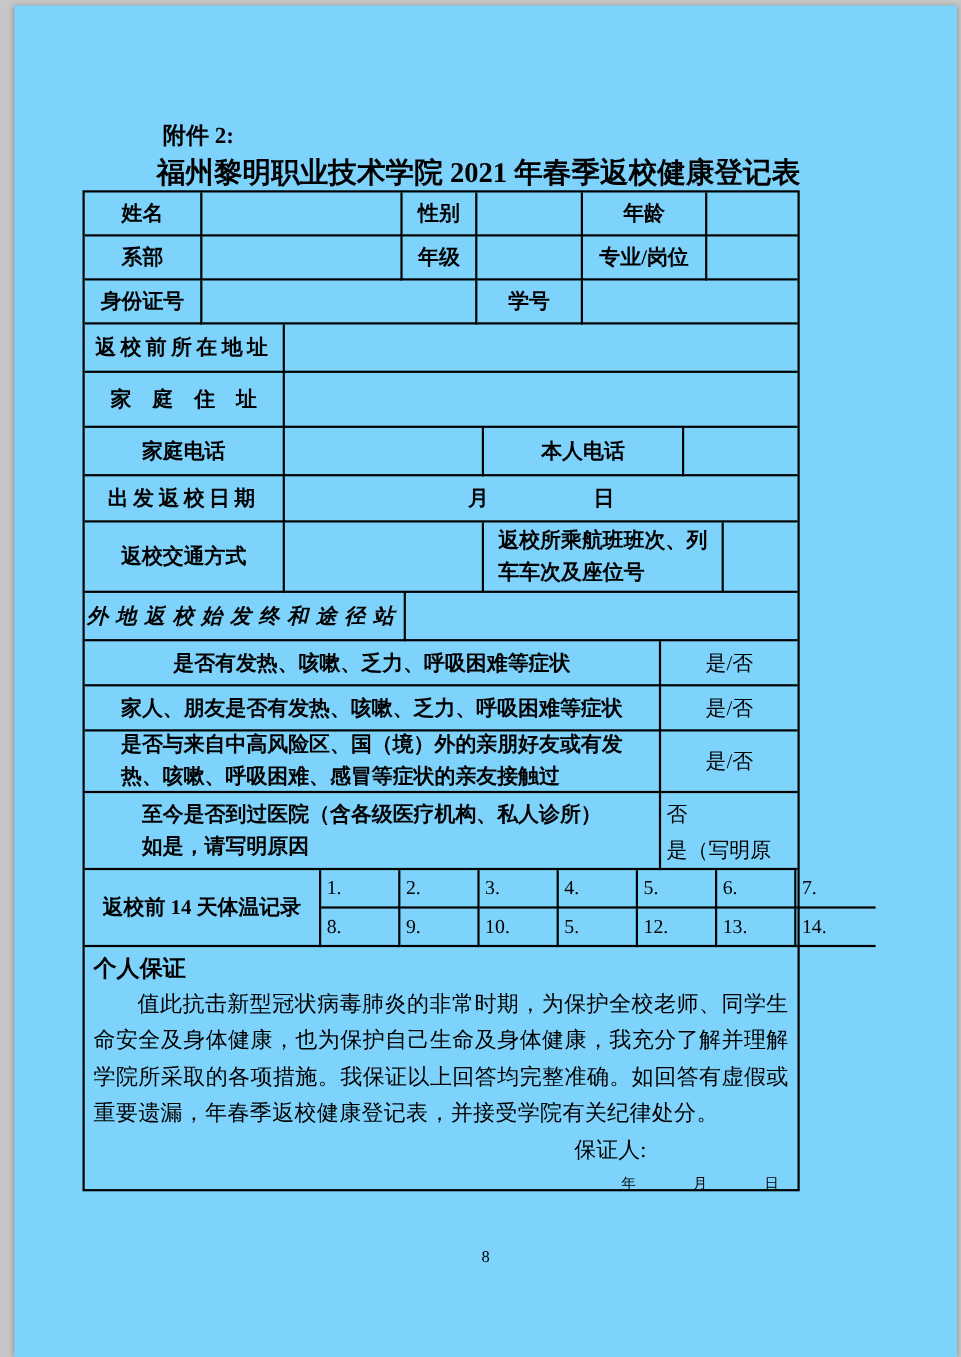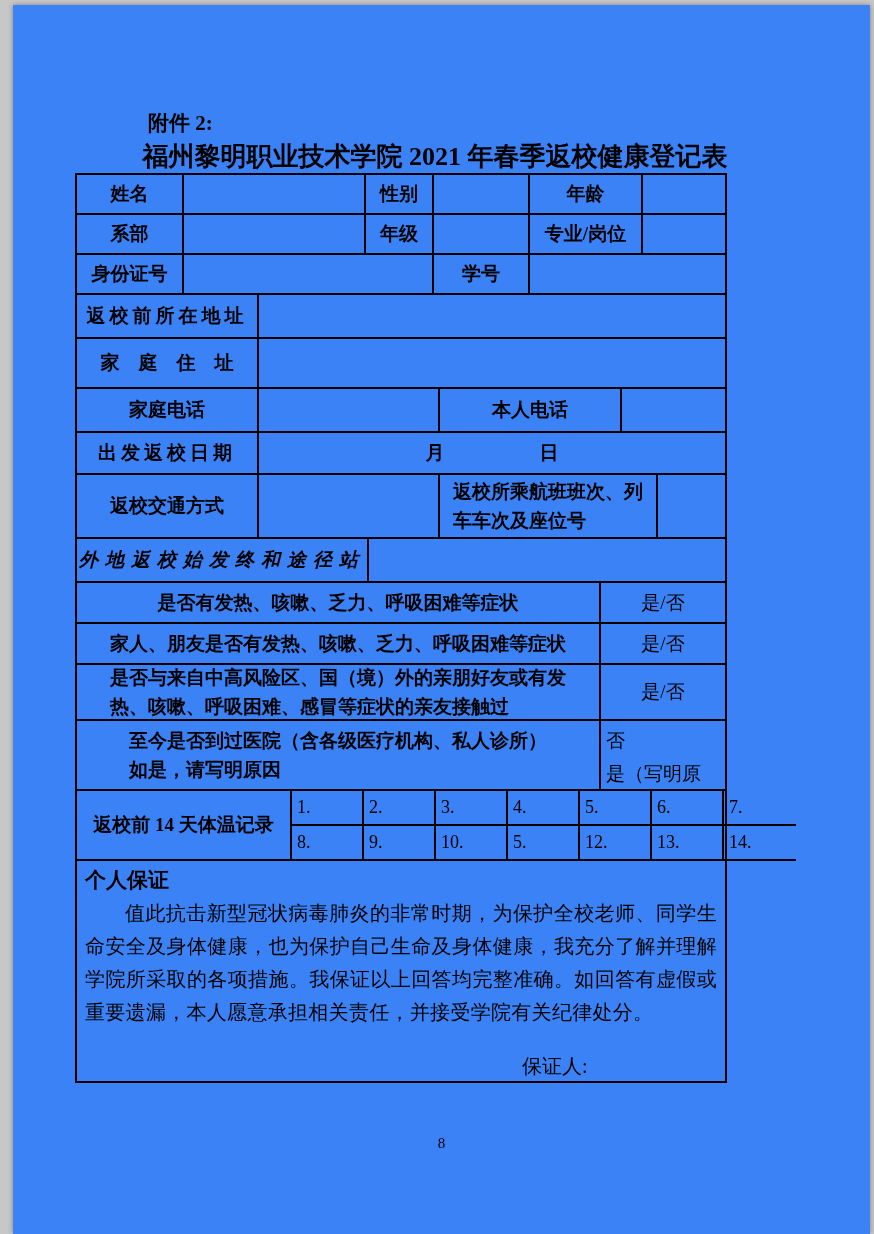--- a/index.html
+++ b/index.html
@@ -6,21 +6,21 @@
   body{
     width:874px;height:1234px;
     background:#c7c7c7;
     font-family:"Liberation Serif","DejaVu Serif",serif;
     color:#000;
     overflow:hidden;
     position:relative;
   }
   .page{
     position:absolute;left:13px;top:5px;width:857px;height:1229px;
-    background:#3b82f6;
+    background:#7dd3fc;
     box-shadow:0 0 5px rgba(0,0,0,.35);
   }
   .attachment{
     position:absolute;left:135px;top:104px;
     font-size:21px;font-weight:bold;
   }
   .doc-title{
     position:absolute;left:62px;top:134px;width:720px;
     text-align:center;font-size:26px;font-weight:bold;
     white-space:nowrap;
@@ -68,21 +68,21 @@
     flex:1;border-right:none;border-bottom:none;
     display:block;font-weight:normal;
     box-sizing:border-box;
     padding:4px 8px 0 8px;
   }
   .g-title{text-align:left;font-size:21px;font-weight:bold;line-height:30px;}
   .g-body{
     font-size:20px;line-height:33px;text-align:justify;
     text-indent:2em;margin-top:2px;letter-spacing:.3px;
   }
-  .g-guarantor{font-size:20px;line-height:30px;padding-left:437px;margin-top:22px;}
+  .g-guarantor{font-size:20px;line-height:30px;padding-left:437px;margin-top:2px;}
   .g-date{font-size:13px;line-height:30px;padding-left:480px;text-decoration:underline;}
   .page-number{
     position:absolute;left:0;top:1130px;width:857px;
     text-align:center;font-size:15px;
   }
 </style>
 </head>
 <body>
 
 <div class="page">
@@ -194,21 +194,21 @@
           <div class="tc">5.</div>
           <div class="tc">12.</div>
           <div class="tc">13.</div>
           <div class="tc last">14.</div>
         </div>
       </div>
     </div>
 
     <div class="c guarantee">
       <div class="g-title">个人保证</div>
-      <div class="g-body">值此抗击新型冠状病毒肺炎的非常时期，为保护全校老师、同学生命安全及身体健康，也为保护自己生命及身体健康，我充分了解并理解学院所采取的各项措施。我保证以上回答均完整准确。如回答有虚假或重要遗漏，本人愿意承担相关责任，并接受学院有关纪律处分。</div>
+      <div class="g-body">值此抗击新型冠状病毒肺炎的非常时期，为保护全校老师、同学生命安全及身体健康，也为保护自己生命及身体健康，我充分了解并理解学院所采取的各项措施。我保证以上回答均完整准确。如回答有虚假或重要遗漏，年春季返校健康登记表，并接受学院有关纪律处分。</div>
       <div class="g-guarantor">保证人:</div>
       <div class="g-date">年　　　　月　　　　日</div>
     </div>
 
   </div>
 
   <div class="page-number">8</div>
 </div>
 
 </body></html>

